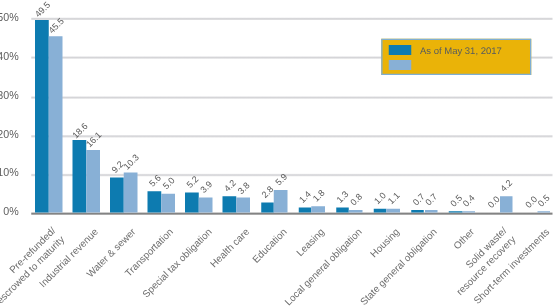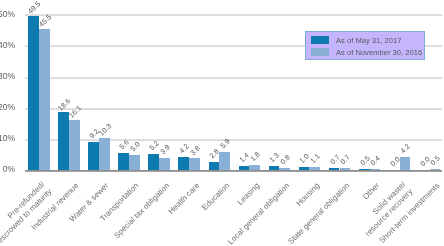--- a/index.html
+++ b/index.html
@@ -4,21 +4,21 @@
 <style>
   html,body{margin:0;padding:0;}
   body{width:444px;height:246px;background:#ffffff;font-family:"Liberation Sans",sans-serif;overflow:hidden;}
   #chart{position:relative;width:444px;height:246px;}
   .gridline{position:absolute;height:2px;background:linear-gradient(to bottom,#eeeef0 0%,#d4d4d7 45%,#e2e2e4 100%);}
   .axis0{position:absolute;height:2px;background:linear-gradient(to bottom,#9d9d9d 0%,#7d7d7d 50%,#c8c8c8 100%);}
   .ytick{position:absolute;text-align:right;color:#5f5f5f;font-size:9.2px;line-height:9px;transform:scaleX(0.93);transform-origin:100% 50%;}
   .bar{position:absolute;}
   .vlabel{position:absolute;color:#595959;font-size:7.2px;line-height:7px;white-space:nowrap;transform-origin:50% 50%;transform:rotate(-45deg);text-align:center;width:60px;}
   .catlabel{position:absolute;color:#6e6e6e;font-size:7.9px;line-height:10.4px;white-space:nowrap;transform-origin:100% 0;transform:rotate(-45deg);text-align:right;width:150px;}
-  #legend{position:absolute;left:305px;top:31px;width:118px;height:27px;border:1px solid #7eaed3;background:#c4b5fd;}
+  #legend{position:absolute;left:305px;top:31px;width:118px;height:27px;border:1px solid #7eaed3;background:#eab308;}
   .lswatch{position:absolute;left:5px;width:18px;height:8px;}
   .ltext{position:absolute;left:30px;color:#555b5f;font-size:7.6px;line-height:9px;white-space:nowrap;}
 </style>
 </head>
 <body>
 
 <div id="chart">
     <div class="axis0" style="left: 25px; top: 169.8px; width: 417px;"></div>
     <div class="ytick" style="left: -25px; top: 165.1px; width: 40px;">0%</div>
     <div class="gridline" style="left: 25px; top: 138.7px; width: 417px;"></div>
@@ -96,15 +96,14 @@
     <div class="catlabel" style="left: 134.7px; top: 180.8px;">Local general obligation</div>
     <div class="catlabel" style="left: 164.75px; top: 180.8px;">Housing</div>
     <div class="catlabel" style="left: 194.8px; top: 180.8px;">State general obligation</div>
     <div class="catlabel" style="left: 224.85px; top: 180.8px;">Other</div>
     <div class="catlabel" style="left: 250.9px; top: 179.8px;">Solid waste/<br>resource recovery</div>
     <div class="catlabel" style="left: 284.95px; top: 180.8px;">Short-term investments</div>
     <div id="legend">
       <div class="lswatch" style="background: rgb(13, 123, 176); top: 4px;"></div>
       <div class="ltext" style="top: 3.5px;">As of May 31, 2017</div>
       <div class="lswatch" style="background: rgb(136, 176, 214); top: 16px;"></div>
-      <div class="ltext" style="top: 15.5px;">As of November 30, 2016</div>
     </div>
   </div>
 
 </body></html>

